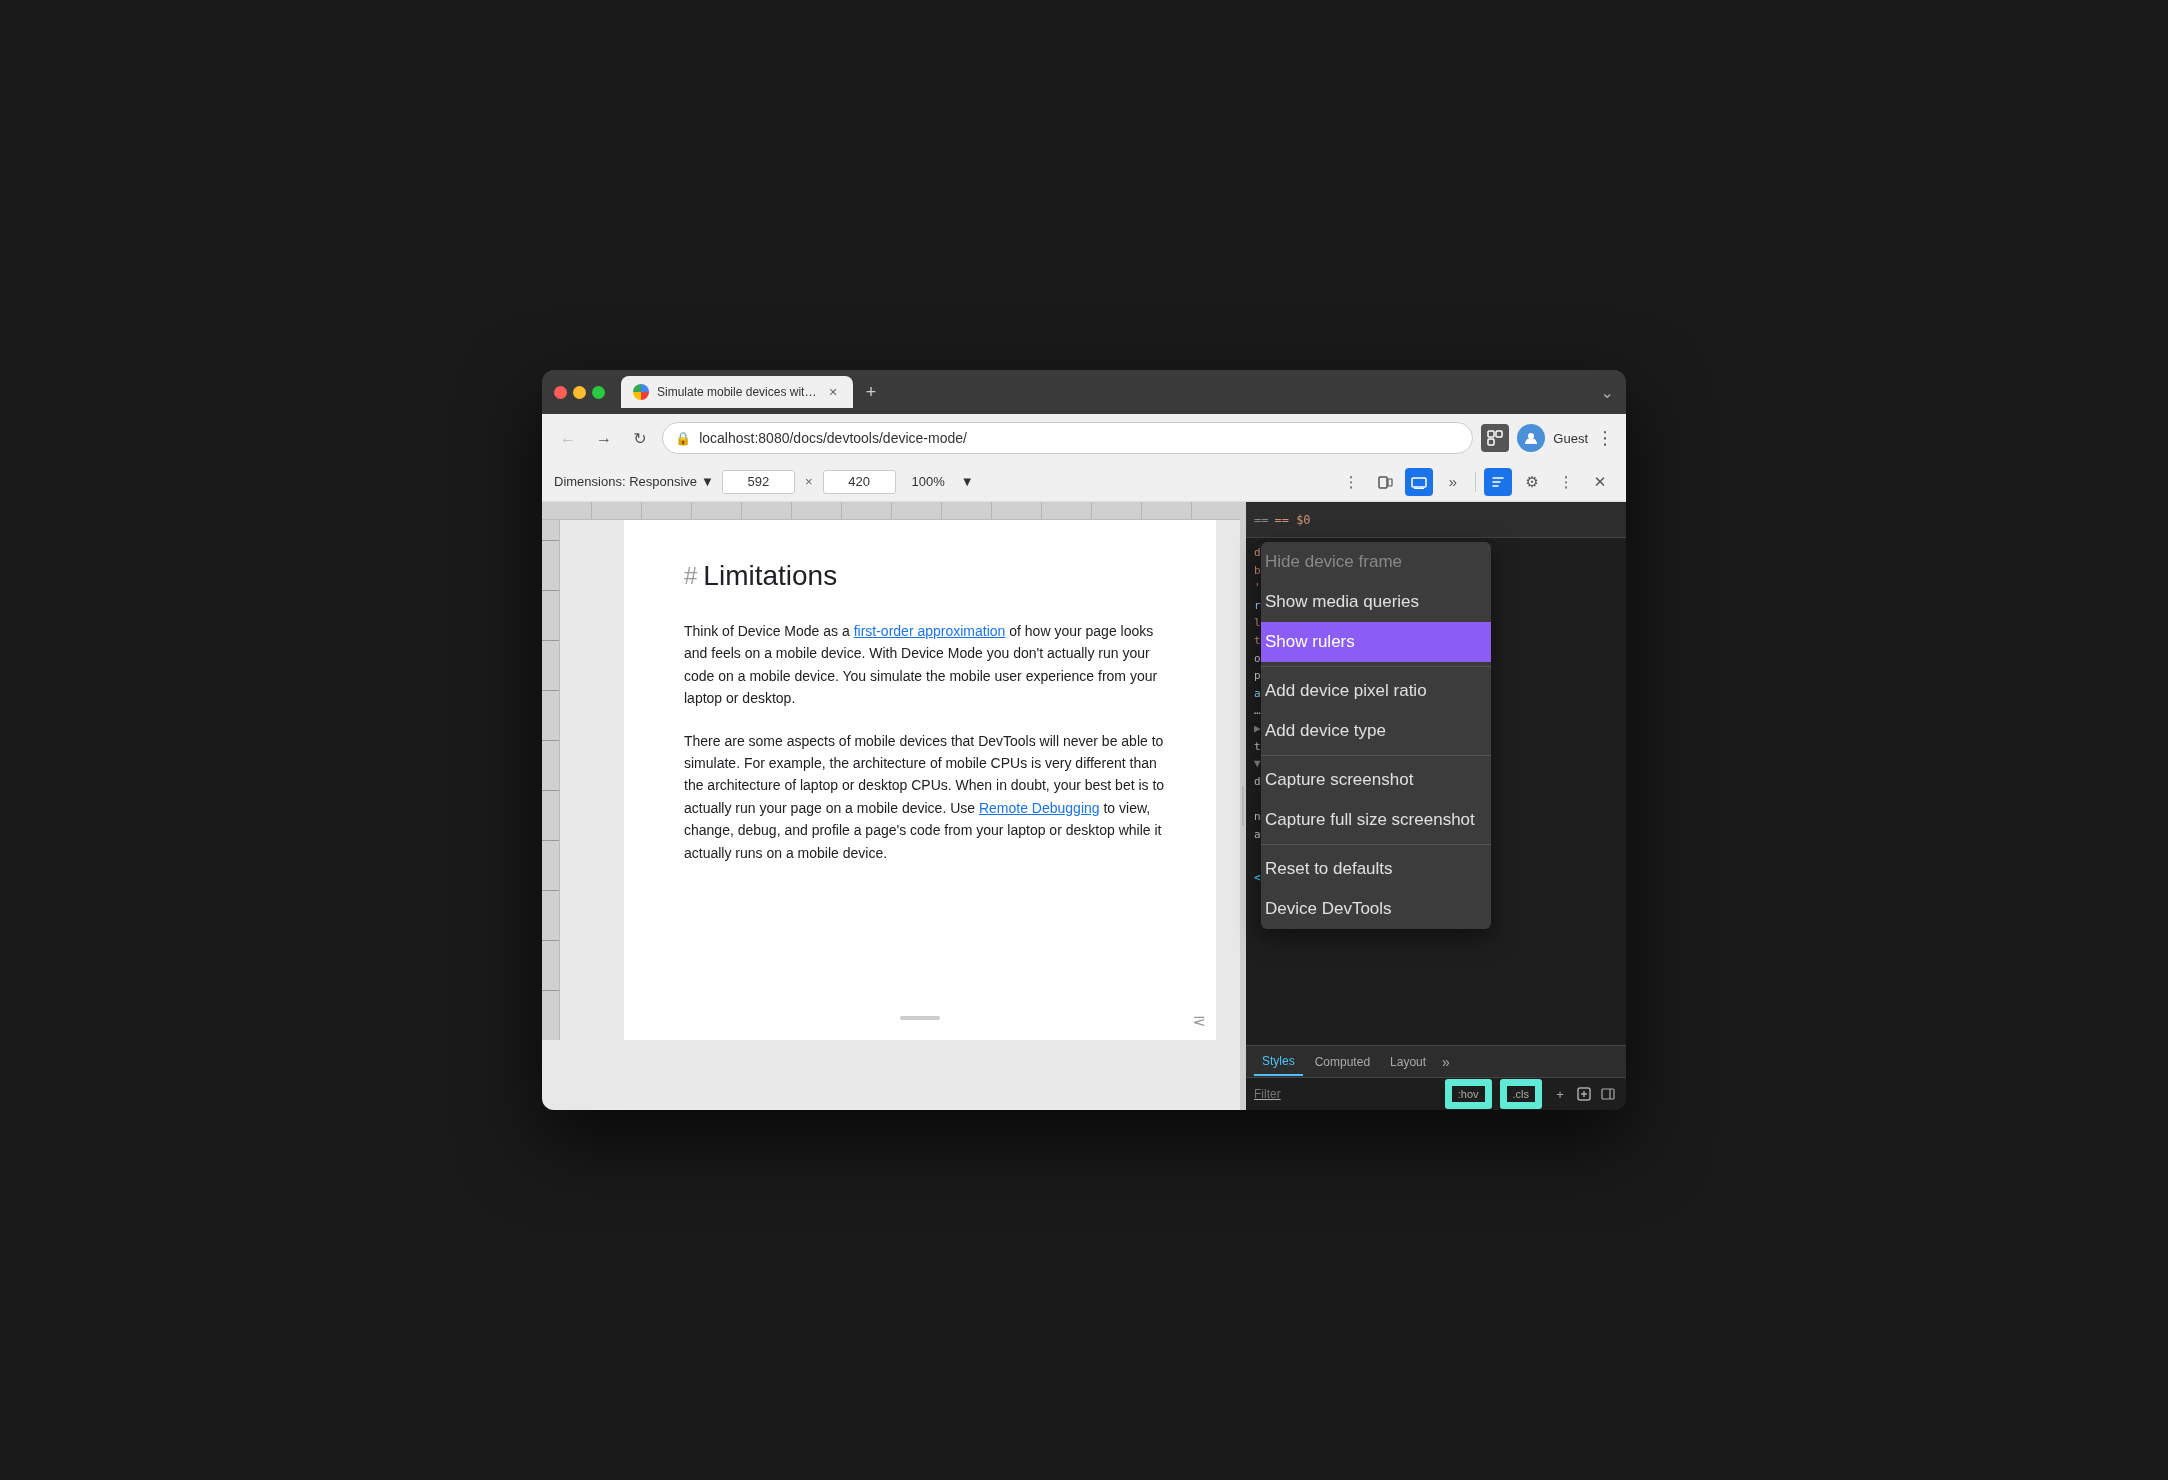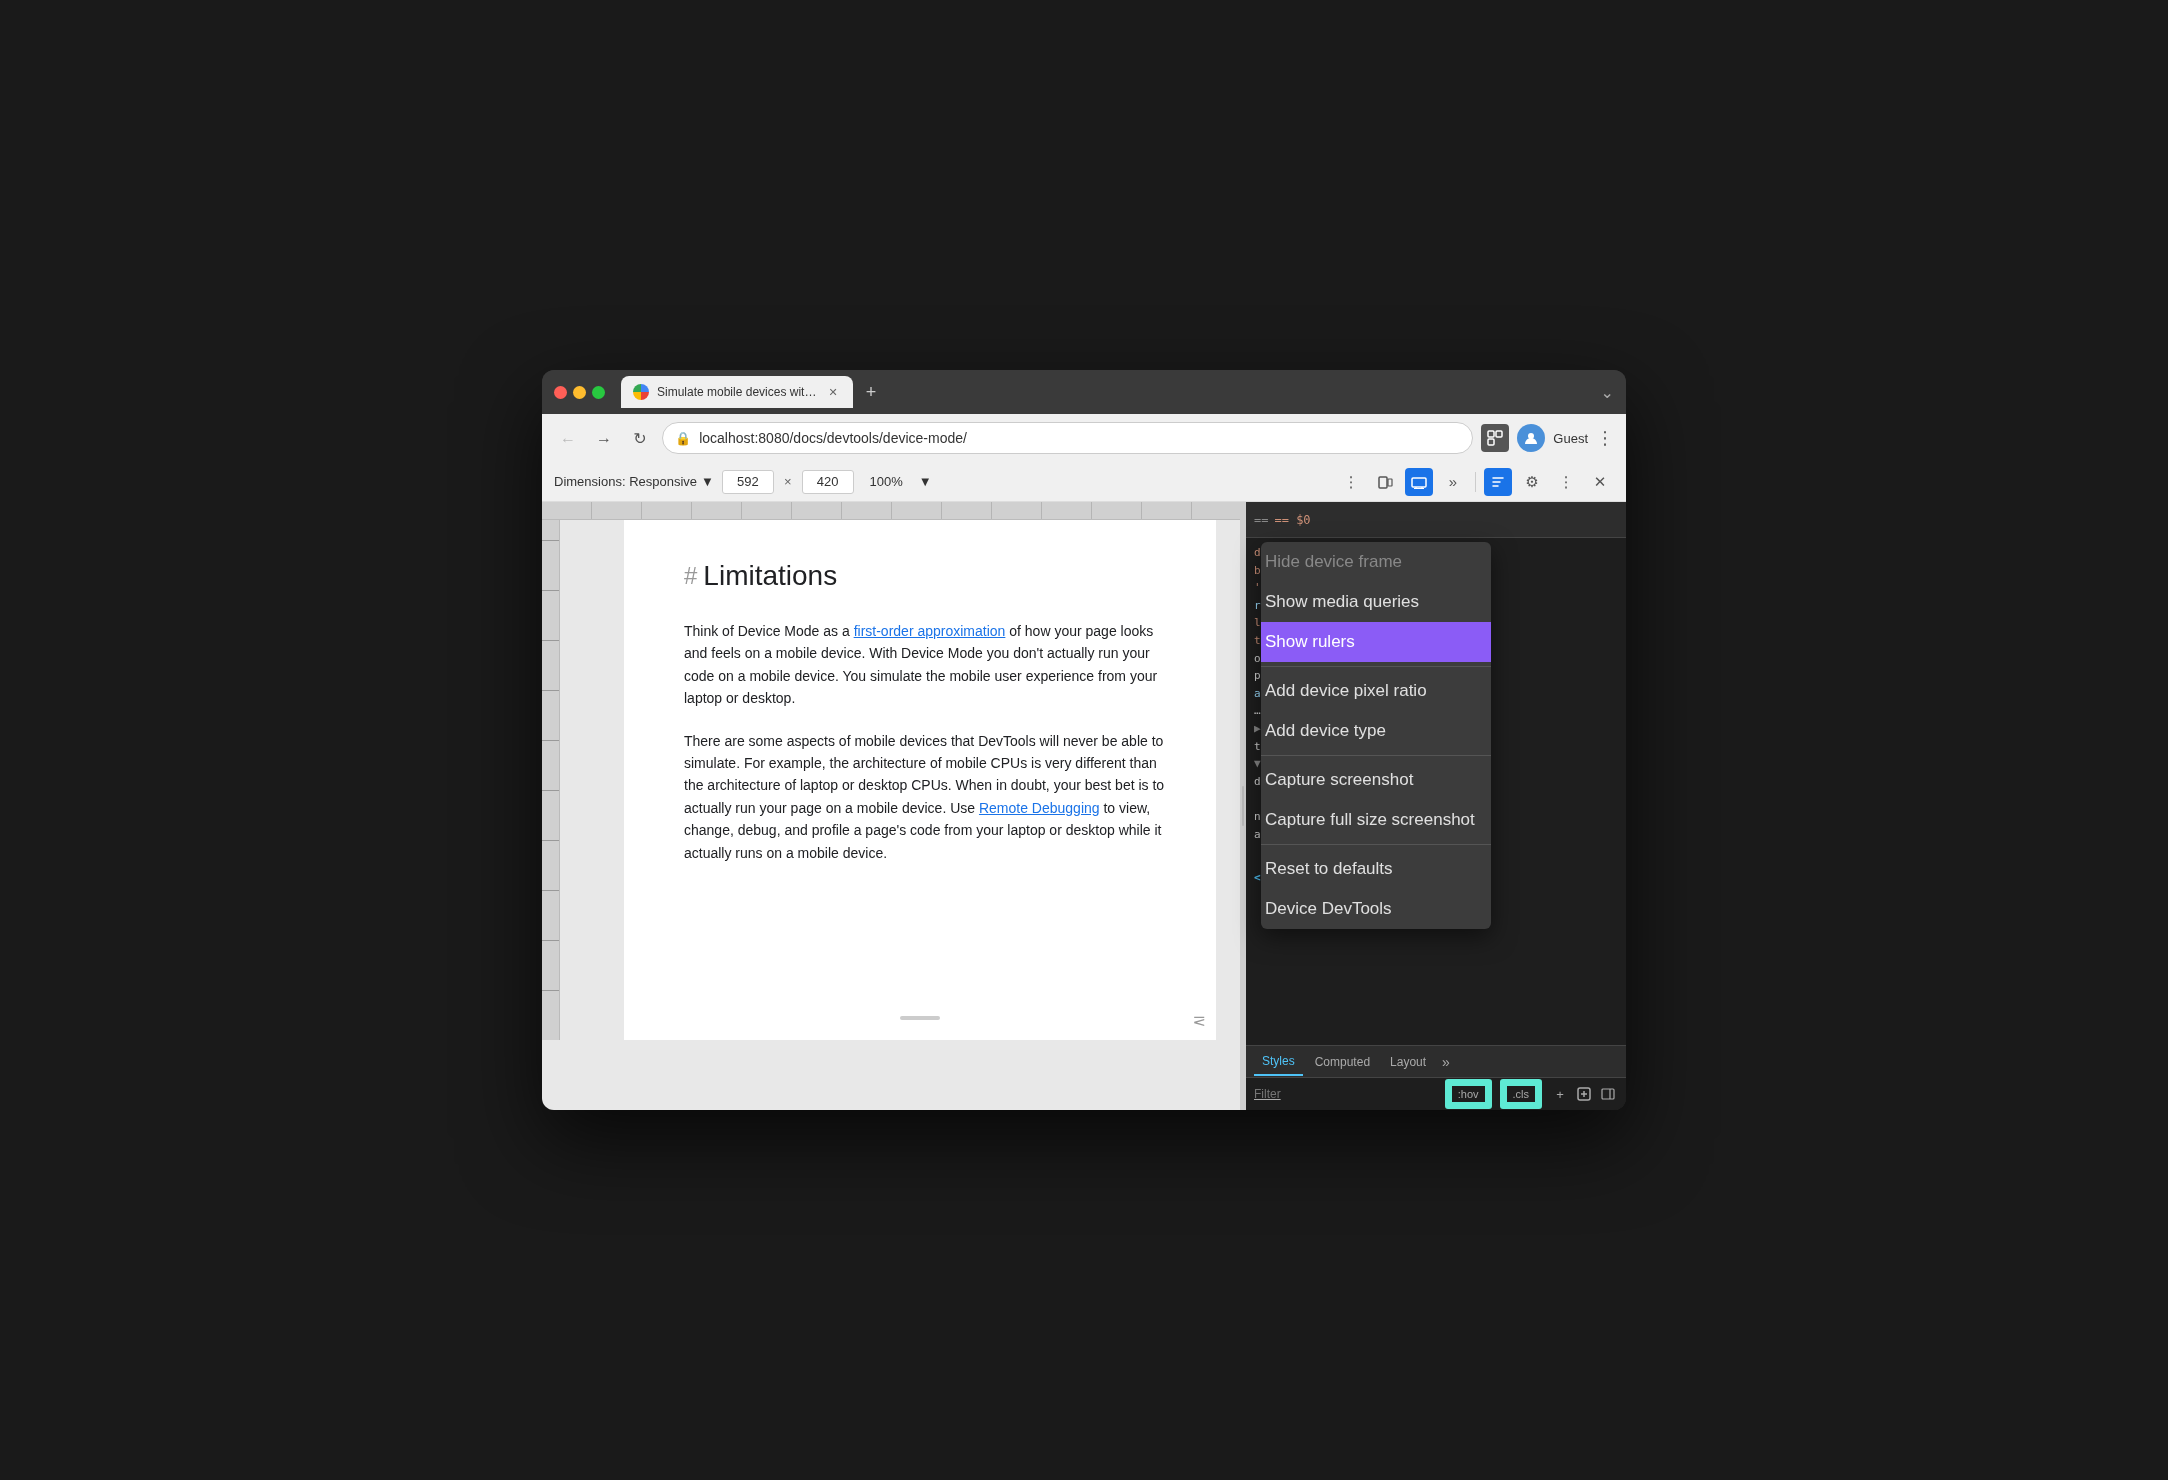--- a/index.html
+++ b/index.html
@@ -209,21 +209,21 @@
       border-bottom: 1px solid #ddd;
     }
     .dimensions-label {
       font-size: 13px;
       color: #333;
       display: flex;
       align-items: center;
       gap: 4px;
     }
     .dim-input {
-      width: 52px;
+      width: 73px;
       height: 24px;
       border: 1px solid #ccc;
       border-radius: 3px;
       text-align: center;
       font-size: 13px;
       color: #333;
       background: #fff;
     }
     .dim-x { font-size: 13px; color: #666; margin: 0 2px; }
     .zoom-select {

